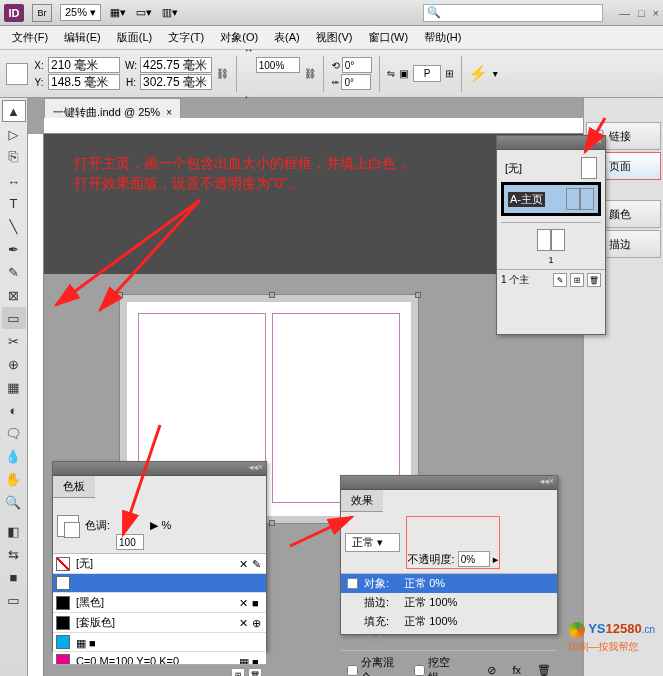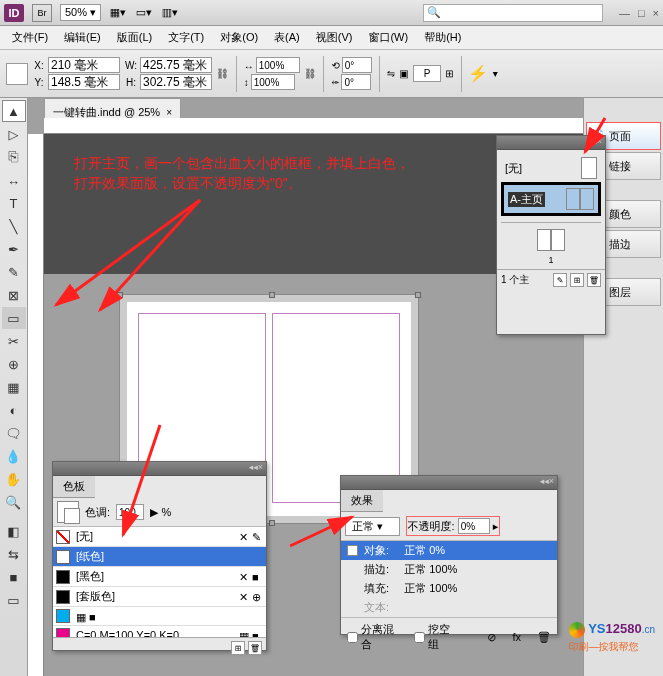--- a/index.html
+++ b/index.html
@@ -15,21 +15,21 @@
 
 .menubar { height: 24px; background: #f0f0f0; border-bottom: 1px solid #bbb; display: flex; align-items: center; padding: 0 6px; gap: 4px; }
 .menubar span { padding: 2px 6px; cursor: default; }
 
 .ctrlbar { height: 48px; background: linear-gradient(#eee,#ddd); border-bottom: 1px solid #999; display: flex; align-items: center; padding: 0 6px; gap: 4px; font-size: 10px; }
 .ctrl-icon { width: 22px; height: 22px; border: 1px solid #999; background: #fff; }
 .coord-group { display: flex; flex-direction: column; gap: 1px; }
 .coord-row { display: flex; align-items: center; gap: 2px; }
 .coord-row label { width: 14px; text-align: center; }
 .num-input { width: 72px; height: 16px; border: 1px solid #999; background: #fff; padding: 0 2px; font-size: 12px; }
-.pct-input { width: 44px; height: 16px; border: 1px solid #999; background: #fff; padding: 0 2px; font-size: 10px; }
+.pct-input { width: 44px; height: 16px; border: 1px solid #999; background: #fff; padding: 0 2px; font-size: 10px; margin-top: 33px; }
 .angle-input { width: 30px; height: 16px; border: 1px solid #999; background: #fff; padding: 0 2px; font-size: 10px; }
 .vert-sep { width: 1px; height: 36px; background: #aaa; margin: 0 3px; }
 .lightning { width: 20px; font-size: 16px; }
 
 .main-area { display: flex; height: 602px; }
 .toolbox { width: 28px; background: linear-gradient(#e8e8e8,#d8d8d8); border-right: 1px solid #999; display: flex; flex-direction: column; padding: 2px 0; }
 .tool { width: 24px; height: 22px; margin: 0 auto 1px; display: flex; align-items: center; justify-content: center; font-size: 13px; color: #333; cursor: pointer; }
 .tool.sel { background: #fff; border: 1px solid #888; }
 .tool.rect-sel { background: #ccc; }
 
@@ -93,32 +93,32 @@
 .fx-footer label { display: flex; align-items: center; gap: 3px; }
 .fx-footer input { width: 11px; height: 11px; }
 
 
 .arrow { position: absolute; pointer-events: none; }
 .arrow-line { stroke: #ff2020; stroke-width: 3; fill: none; }
 .arrow-head { fill: #ff2020; }
 
 .watermark { position: absolute; bottom: 22px; right: 8px; font-size: 13px; }
 .watermark .ys { color: #1a6ecc; font-weight: bold; }
-.watermark .num { color: #701a75; font-weight: bold; }
+.watermark .num { color: #c2410c; font-weight: bold; }
 .watermark .cn { color: #1a6ecc; font-size: 10px; }
 .watermark .sub { color: #e62; font-size: 10px; }
 .wm-logo { display: inline-block; width: 16px; height: 16px; border-radius: 50%; background: conic-gradient(#3a3,#e62,#fb0,#3a3); vertical-align: middle; }
 </style>
 </head>
 <body>
 
 <div class="topbar">
   <div class="id-badge">ID</div>
   <div class="br-badge">Br</div>
-  <div class="zoom-sel"><span>50%</span> ▾</div>
+  <div class="zoom-sel"><span>25%</span> ▾</div>
   <span class="icon-btn">▦▾</span>
   <span class="icon-btn">▭▾</span>
   <span class="icon-btn">▥▾</span>
   <div class="spacer"></div>
   <div class="search-box">
       <span>🔍</span>
     </div>
   <div class="win-controls">
     <span>—</span>
     <span>□</span>
@@ -243,42 +243,38 @@
         <div class="sel-handle" style="bottom:-3px;left:-3px"></div>
         <div class="sel-handle" style="bottom:-3px;right:-3px"></div>
         <div class="sel-handle" style="top:-3px;left:50%"></div>
         <div class="sel-handle" style="bottom:-3px;left:50%"></div>
       </div>
     </div>
 
   </div>
 
   <div class="right-dock">
+    <div class="dock-btn">
+        <span class="dock-icon">🔗</span>
+        <span>链接</span>
+      </div>
     <div class="dock-btn active">
         <span class="dock-icon">📄</span>
         <span>页面</span>
-      </div>
-    <div class="dock-btn">
-        <span class="dock-icon">🔗</span>
-        <span>链接</span>
       </div>
     <div style="height:18px"></div>
     <div class="dock-btn">
         <span class="dock-icon">🎨</span>
         <span>颜色</span>
       </div>
     <div class="dock-btn">
         <span class="dock-icon">≡</span>
         <span>描边</span>
       </div>
     <div style="height:18px"></div>
-    <div class="dock-btn">
-        <span class="dock-icon">◈</span>
-        <span>图层</span>
-      </div>
   </div>
 </div>
 
 <div class="panel pages-panel">
   <div class="panel-header">
       <span>◂◂</span> 
       <span>×</span>
     </div>
   <div class="panel-body">
     <div class="page-item">
@@ -328,21 +324,20 @@
     <div class="swatch-row">
       <div class="swatch-chip" style="background:linear-gradient(45deg,#fff 45%,#f00 45%,#f00 55%,#fff 55%)"></div>
       <span class="swatch-name">[无]</span>
       <div class="swatch-icons">
           <span>✕</span>
           <span>✎</span>
         </div>
     </div>
     <div class="swatch-row sel">
       <div class="swatch-chip" style="background:#fff"></div>
-      <span class="swatch-name">[纸色]</span>
     </div>
     <div class="swatch-row">
       <div class="swatch-chip" style="background:#000"></div>
       <span class="swatch-name">[黑色]</span>
       <div class="swatch-icons">
           <span>✕</span>
           <span>■</span>
         </div>
     </div>
     <div class="swatch-row">

